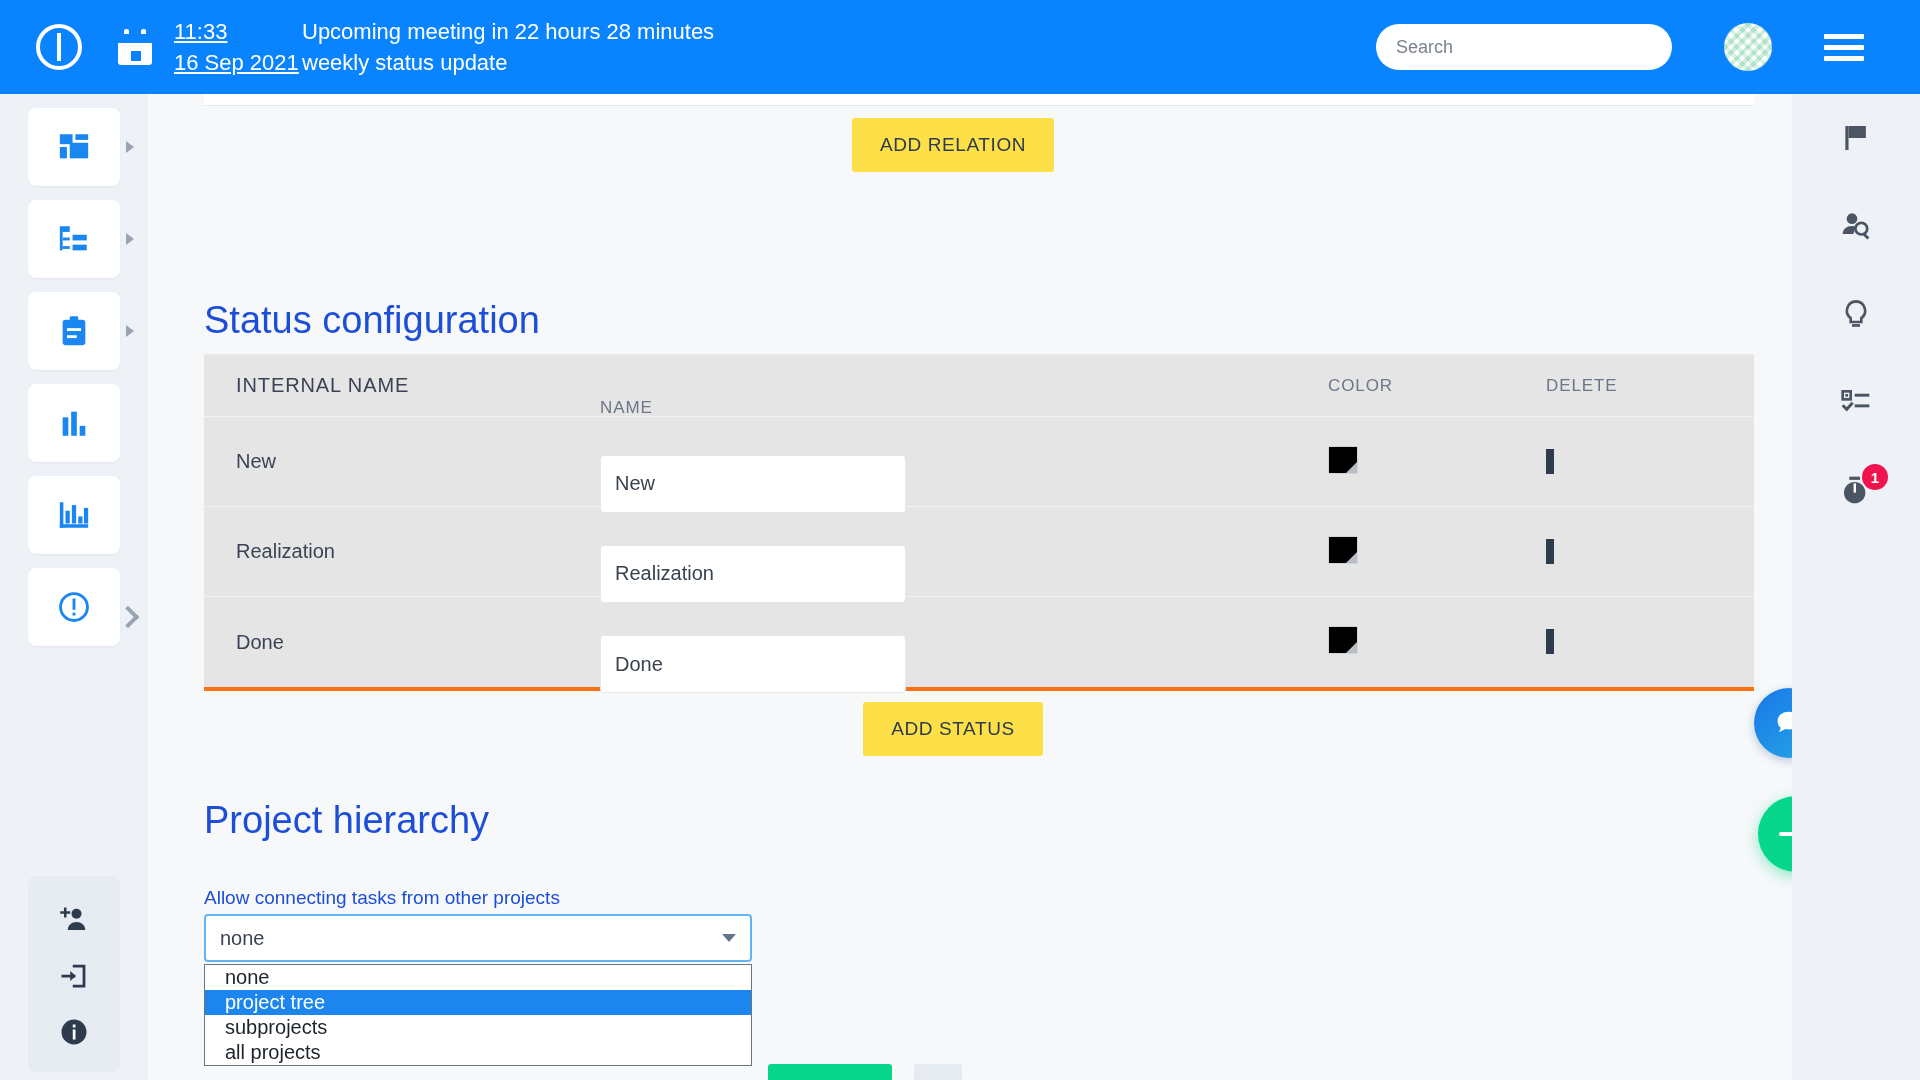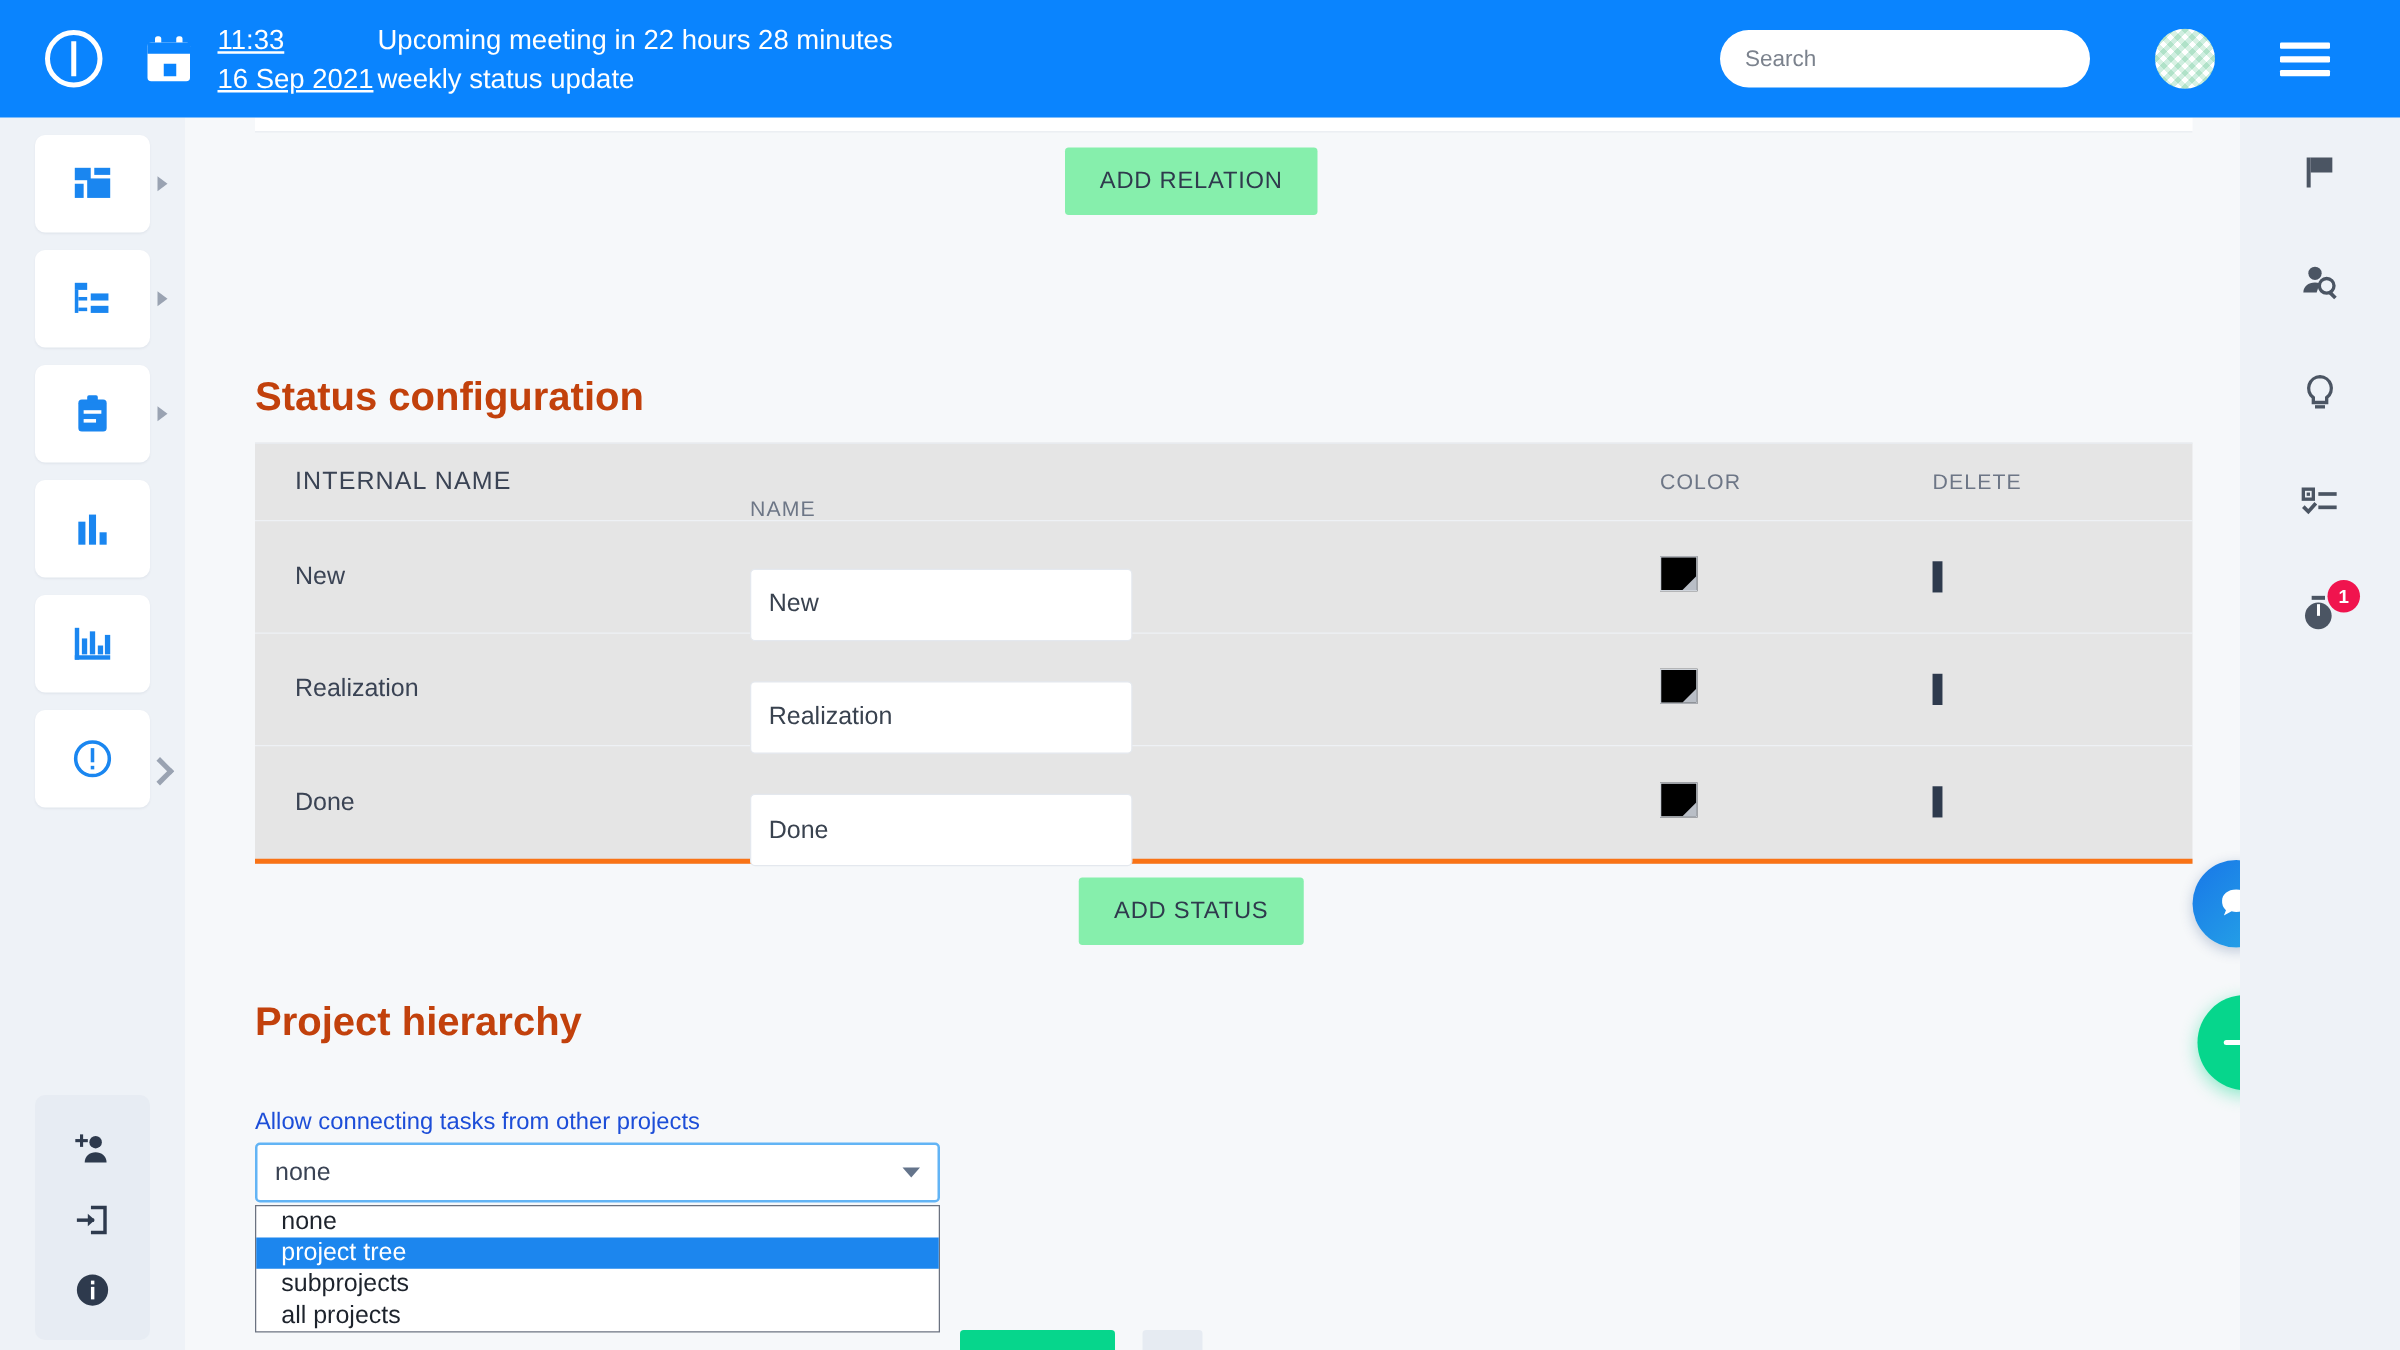--- a/index.html
+++ b/index.html
@@ -138,32 +138,32 @@
     width: 1660px; height: 986px;
     background: #f6f8fa;
     overflow: hidden;
   }
   .white-top {
     position: absolute; left: 56px; top: 0;
     width: 1550px; height: 12px;
     background: #ffffff; border-bottom: 1px solid #e6eaef;
   }
   .btn-flat {
-    background: #86efac; color: #2f3a4d;
+    background: #fde047; color: #2f3a4d;
     border: none; border-radius: 3px;
     font-family: "Liberation Sans", sans-serif;
     font-size: 19px; letter-spacing: .6px;
     padding: 16px 28px; cursor: pointer;
   }
   .center-row { display: flex; justify-content: center; }
   .add-relation-row { position: absolute; left: 0; top: 24px; width: 1610px; }
 
   .section-title {
     position: absolute; left: 56px;
-    font-size: 32px; font-weight: bold; color: #c2410c;
+    font-size: 38px; font-weight: normal; color: #1d4ed8;
   }
   #sec-status { top: 205px; }
   #sec-hierarchy { top: 705px; }
 
   .table {
     position: absolute; left: 56px; top: 260px;
     width: 1550px;
     background: #e5e5e5;
     border-top: 1px solid #e9edf2;
     border-bottom: 4px solid #f97316;

